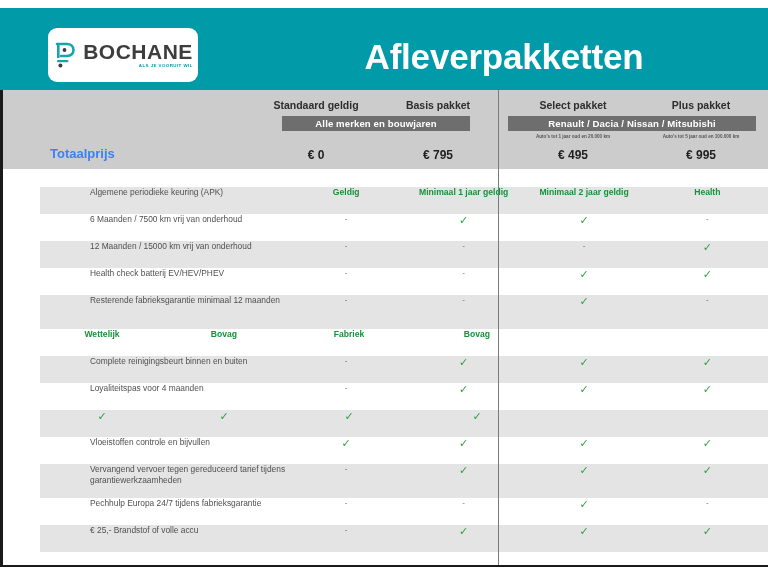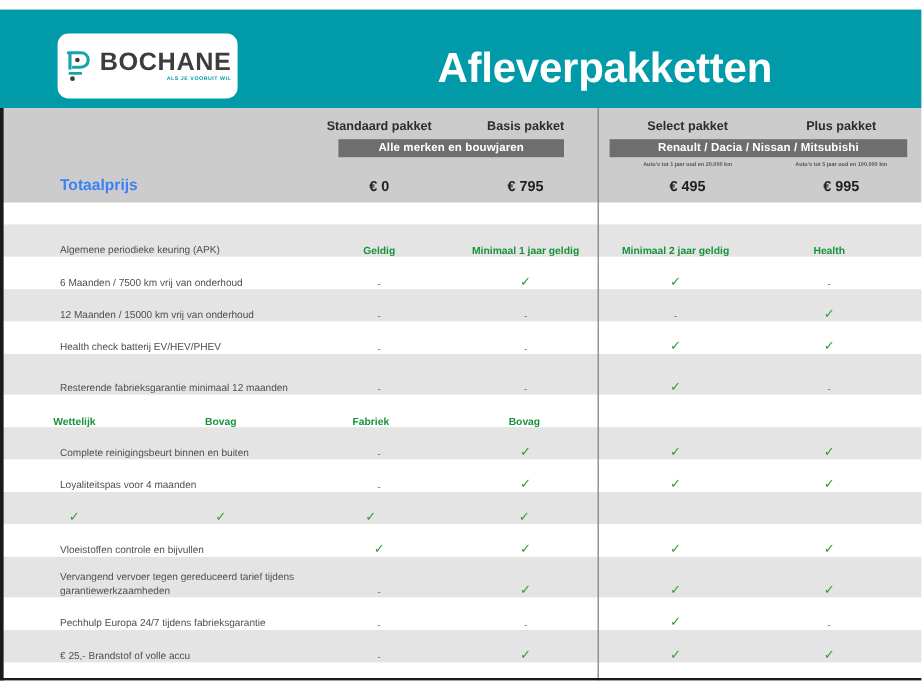--- a/index.html
+++ b/index.html
@@ -77,22 +77,22 @@
   }
   .p1{left:254px;width:124px;}
   .p2{left:378px;width:120px;}
   .p3{left:508px;width:130px;}
   .p4{left:638px;width:126px;}
 
   
   .body-wrap{position:absolute;left:0;top:169px;width:768px;height:398px;background:#ffffff;}
   .spacer-row{height:18px;background:#ffffff;}
   .row{
-    position:relative;display:flex;align-items:flex-end;
-    height:27px;box-sizing:border-box;
+    position:relative;display:flex;align-items:flex-start;
+    height:27px;box-sizing:border-box;margin-left:40px;
   }
   .row.tall{height:34px;}
   .row.odd{background:#e4e4e4;}
   .row.even{background:#ffffff;}
   .cell-label{
     width:254px;padding-left:50px;box-sizing:border-box;
     font-size:8.4px;color:#505050;line-height:1.35;
   }
   .cell-val{
     text-align:center;font-size:8.4px;color:#505050;
@@ -146,21 +146,21 @@
           <span class="logo-word">BOCHANE</span>
           <span class="logo-tag">ALS JE VOORUIT WIL</span>
         </span>
       </div>
     </div>
     <div class="banner-title">Afleverpakketten</div>
   </div>
 
   <div class="headband"></div>
 
-  <div class="colhead c1">Standaard pakket</div>
+  <div class="colhead c1">Standaard geldig</div>
   <div class="colhead c2">Basis pakket</div>
   <div class="colhead c3">Select pakket</div>
   <div class="colhead c4">Plus pakket</div>
 
   <div class="brandbar right">Renault / Dacia / Nissan / Mitsubishi</div>
   <div class="brandbar left">Alle merken en bouwjaren</div>
 
   <div class="subnote s3">Auto's tot 1 jaar oud en 20.000 km</div>
   <div class="subnote s4">Auto's tot 5 jaar oud en 100.000 km</div>
 

